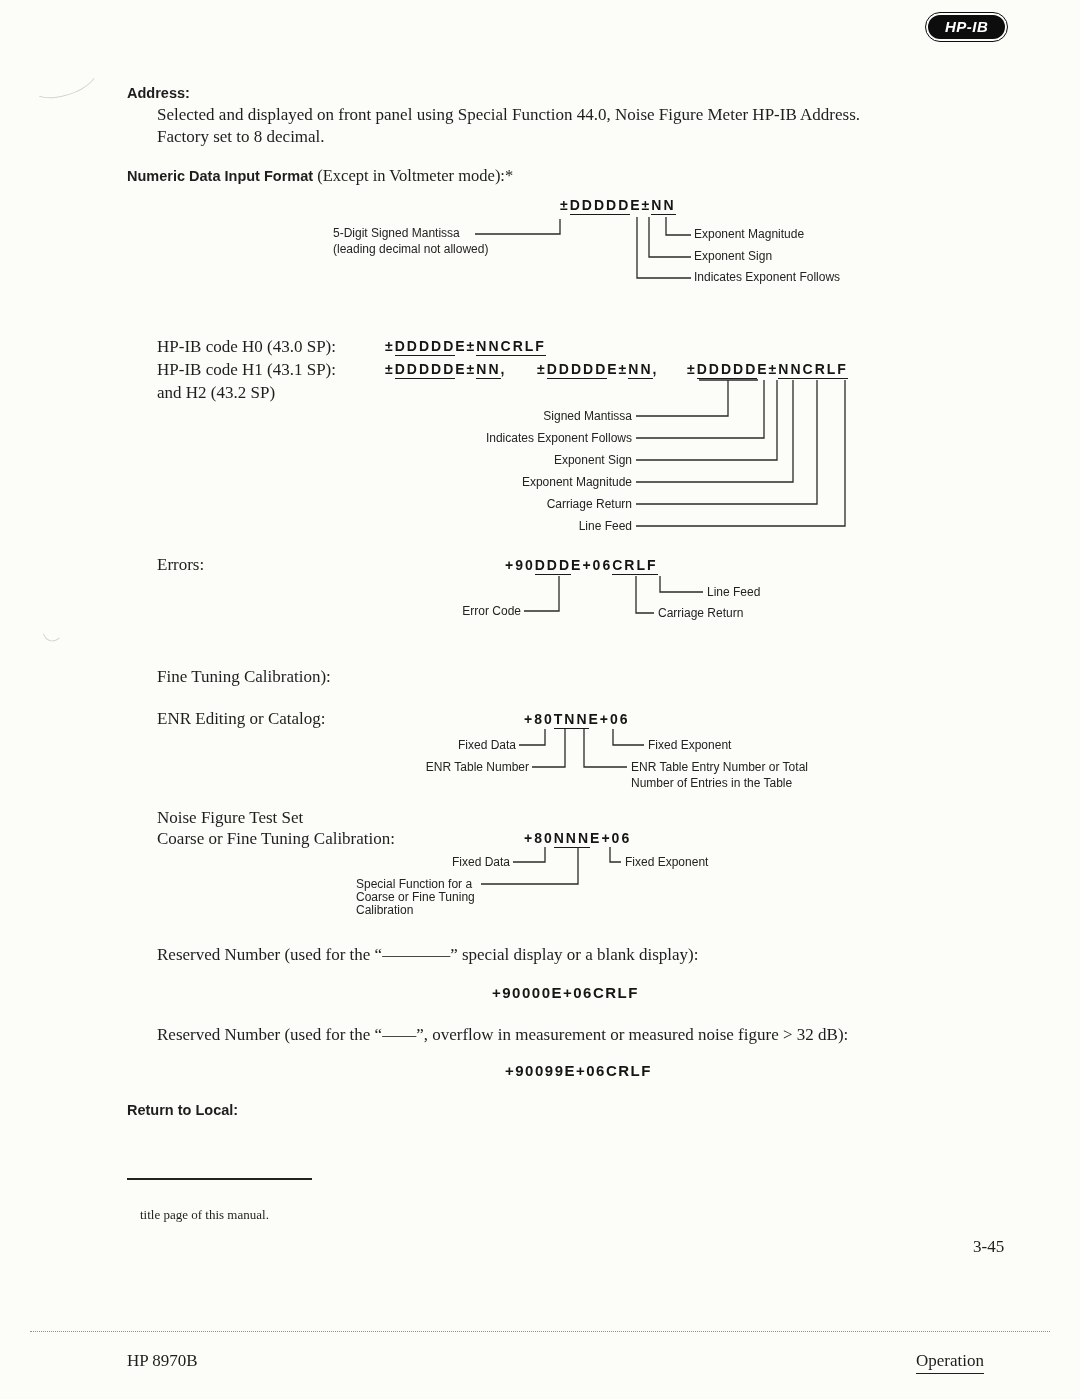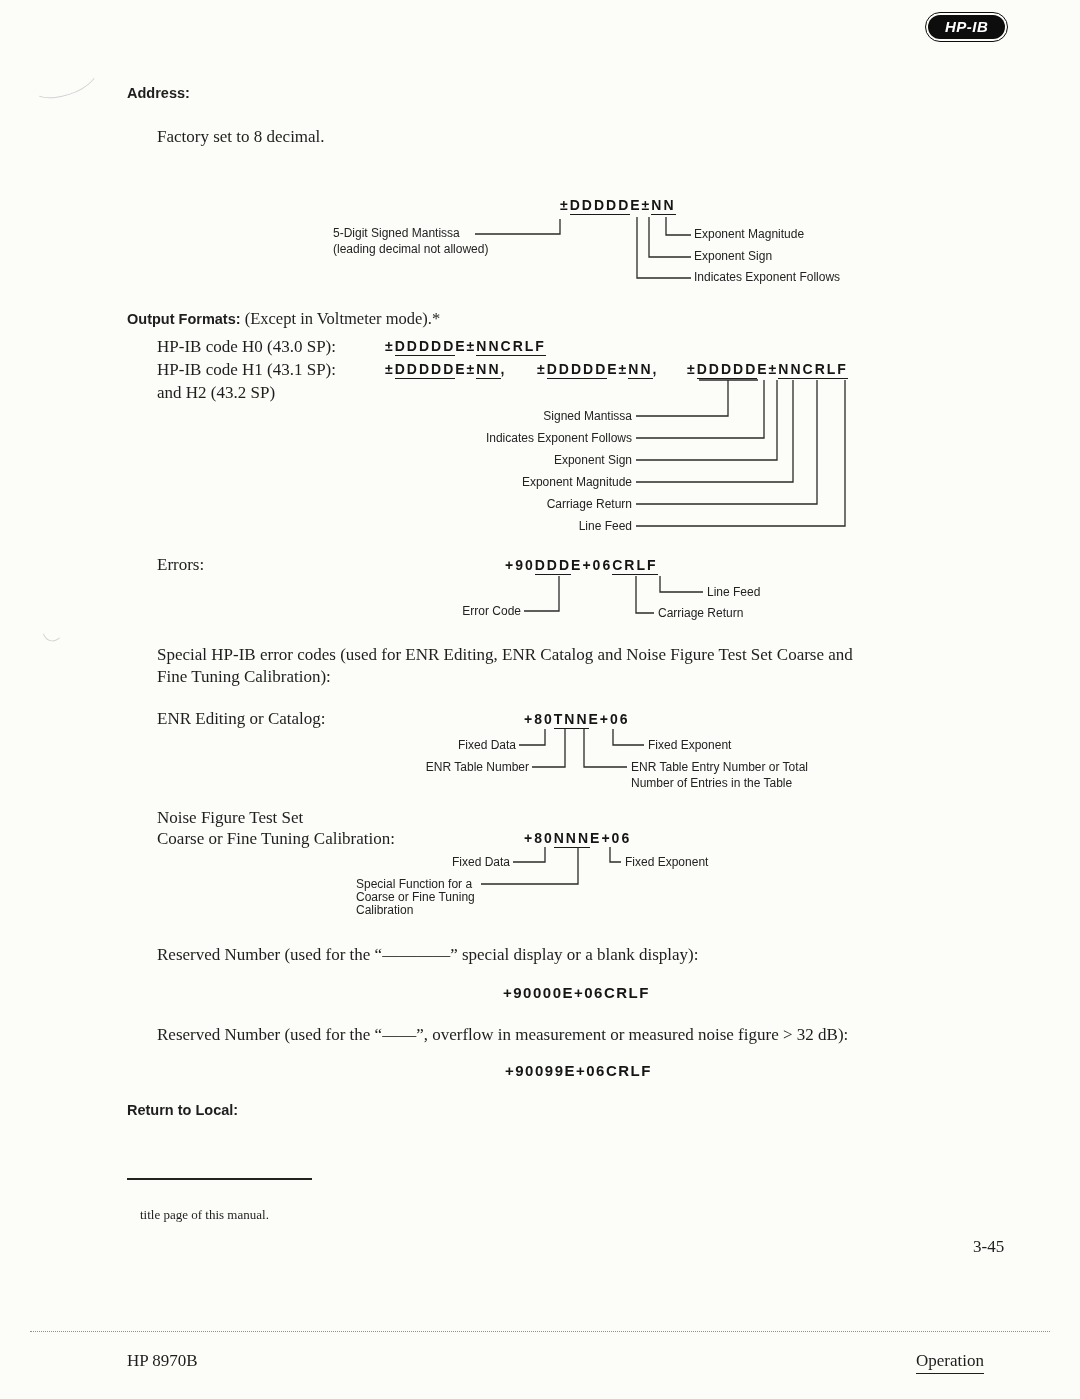--- a/index.html
+++ b/index.html
@@ -31,32 +31,33 @@
 
 <div id="page">
 
   <div class="artifact" style="left:26px;top:56px;width:72px;height:38px;transform:rotate(-18deg);"></div>
   <div class="artifact" style="left:42px;top:594px;width:26px;height:46px;transform:rotate(14deg);"></div>
 
   <span class="badge">HP-IB</span>
 
 
   <div class="abs h2" style="left:127px;top:85px;">Address:</div>
+  <div class="abs body" style="left:157px;top:104px;">Selected and displayed on front panel using Special Function 44.0, Noise Figure Meter HP-IB Address.</div>
   <div class="abs body" style="left:157px;top:126px;">Factory set to 8 decimal.</div>
 
+  <div class="abs" style="left:127px;top:166px;">
+    <span class="h2">Numeric Data Input Format</span><span class="hs"> (Except in Voltmeter mode):*</span>
+  </div>
   <div class="abs code" style="left:560px;top:197px;"><span>±</span><span class="u">DDDDD</span><span>E</span><span>±</span><span class="u">NN</span></div>
   <div class="abs lbl" style="left:333px;top:227px;">5-Digit Signed Mantissa</div>
   <div class="abs lbl" style="left:333px;top:243px;">(leading decimal not allowed)</div>
   <div class="abs lbl" style="left:694px;top:228px;">Exponent Magnitude</div>
   <div class="abs lbl" style="left:694px;top:250px;">Exponent Sign</div>
   <div class="abs lbl" style="left:694px;top:271px;">Indicates Exponent Follows</div>
 
-  <div class="abs" style="left:127px;top:309px;">
-    <span class="h2">Output Formats:</span><span class="hs"> (Except in Voltmeter mode).*</span>
-  </div>
   <div class="abs body" style="left:157px;top:336px;">HP-IB code H0 (43.0 SP): </div>
   <div class="abs code" style="left:385px;top:338px;"><span>±</span><span class="u">DDDDD</span><span>E</span><span>±</span><span class="u">NN</span><span class="u">CRLF</span></div>
   <div class="abs body" style="left:157px;top:359px;text-align:center;">HP-IB code H1 (43.1 SP): </div>
   <div class="abs code" style="left:385px;top:361px;"><span>±</span><span class="u">DDDDD</span><span>E</span><span>±</span><span class="u">NN</span><span>,</span></div>
   <div class="abs code" style="left:537px;top:361px;"><span>±</span><span class="u">DDDDD</span><span>E</span><span>±</span><span class="u">NN</span><span>,</span></div>
   <div class="abs code" style="left:687px;top:361px;"><span>±</span><span class="u">DDDDD</span><span>E</span><span>±</span><span class="u">NN</span><span class="u">CRLF</span></div>
   <div class="abs body" style="left:157px;top:382px;">and H2 (43.2 SP)</div>
 
   <div class="abs lbl ra" style="left:432px;top:410px;width:200px;">Signed Mantissa</div>
   <div class="abs lbl ra" style="left:432px;top:432px;width:200px;">Indicates Exponent Follows</div>
@@ -64,42 +65,41 @@
   <div class="abs lbl ra" style="left:432px;top:476px;width:200px;">Exponent Magnitude</div>
   <div class="abs lbl ra" style="left:432px;top:498px;width:200px;">Carriage Return</div>
   <div class="abs lbl ra" style="left:432px;top:520px;width:200px;">Line Feed</div>
 
   <div class="abs body" style="left:157px;top:554px;">Errors:</div>
   <div class="abs code" style="left:505px;top:557px;"><span>+90</span><span class="u">DDD</span><span>E+06</span><span class="u">CRLF</span></div>
   <div class="abs lbl" style="left:707px;top:586px;">Line Feed</div>
   <div class="abs lbl ra" style="left:321px;top:605px;width:200px;">Error Code</div>
   <div class="abs lbl" style="left:658px;top:607px;">Carriage Return</div>
 
-  <div class="abs body" style="left:157px;top:644px;">Special HP-IB error codes (used for ENR Editing, ENR Catalog and Noise Figure Test Set Coarse and</div>
   <div class="abs body" style="left:157px;top:666px;">Fine Tuning Calibration):</div>
 
   <div class="abs body" style="left:157px;top:708px;">ENR Editing or Catalog:</div>
   <div class="abs code" style="left:524px;top:711px;"><span>+80</span><span class="u">TNN</span><span>E+06</span></div>
   <div class="abs lbl ra" style="left:316px;top:739px;width:200px;">Fixed Data</div>
   <div class="abs lbl" style="left:648px;top:739px;">Fixed Exponent</div>
   <div class="abs lbl ra" style="left:329px;top:761px;width:200px;">ENR Table Number</div>
   <div class="abs lbl" style="left:631px;top:761px;">ENR Table Entry Number or Total</div>
   <div class="abs lbl" style="left:631px;top:777px;">Number of Entries in the Table</div>
 
   <div class="abs body" style="left:157px;top:807px;">Noise Figure Test Set</div>
   <div class="abs body" style="left:157px;top:828px;">Coarse or Fine Tuning Calibration:</div>
   <div class="abs code" style="left:524px;top:830px;"><span>+80</span><span class="u">NNN</span><span>E+06</span></div>
   <div class="abs lbl ra" style="left:310px;top:856px;width:200px;">Fixed Data</div>
   <div class="abs lbl" style="left:625px;top:856px;">Fixed Exponent</div>
   <div class="abs lbl" style="left:356px;top:878px;">Special Function for a</div>
   <div class="abs lbl" style="left:356px;top:891px;">Coarse or Fine Tuning</div>
   <div class="abs lbl" style="left:356px;top:904px;">Calibration</div>
 
   <div class="abs body" style="left:157px;top:944px;">Reserved Number (used for the “————” special display or a blank display):</div>
-  <div class="abs code codeL" style="left:503px;top:984px;">+90000E+06CRLF</div>
+  <div class="abs code codeL" style="left:492px;top:984px;">+90000E+06CRLF</div>
   <div class="abs body" style="left:157px;top:1024px;">Reserved Number (used for the “——”, overflow in measurement or measured noise figure &gt; 32 dB):</div>
   <div class="abs code codeL" style="left:505px;top:1062px;">+90099E+06CRLF</div>
 
   <div class="abs h2" style="left:127px;top:1102px;">Return to Local:</div>
 
   <div class="rule" style="left:127px;top:1178px;width:185px;height:2px;"></div>
   <div class="abs fnote" style="left:140px;top:1206px;">title page of this manual.</div>
 
   <div class="abs body" style="left:973px;top:1236px;">3-45</div>
 

